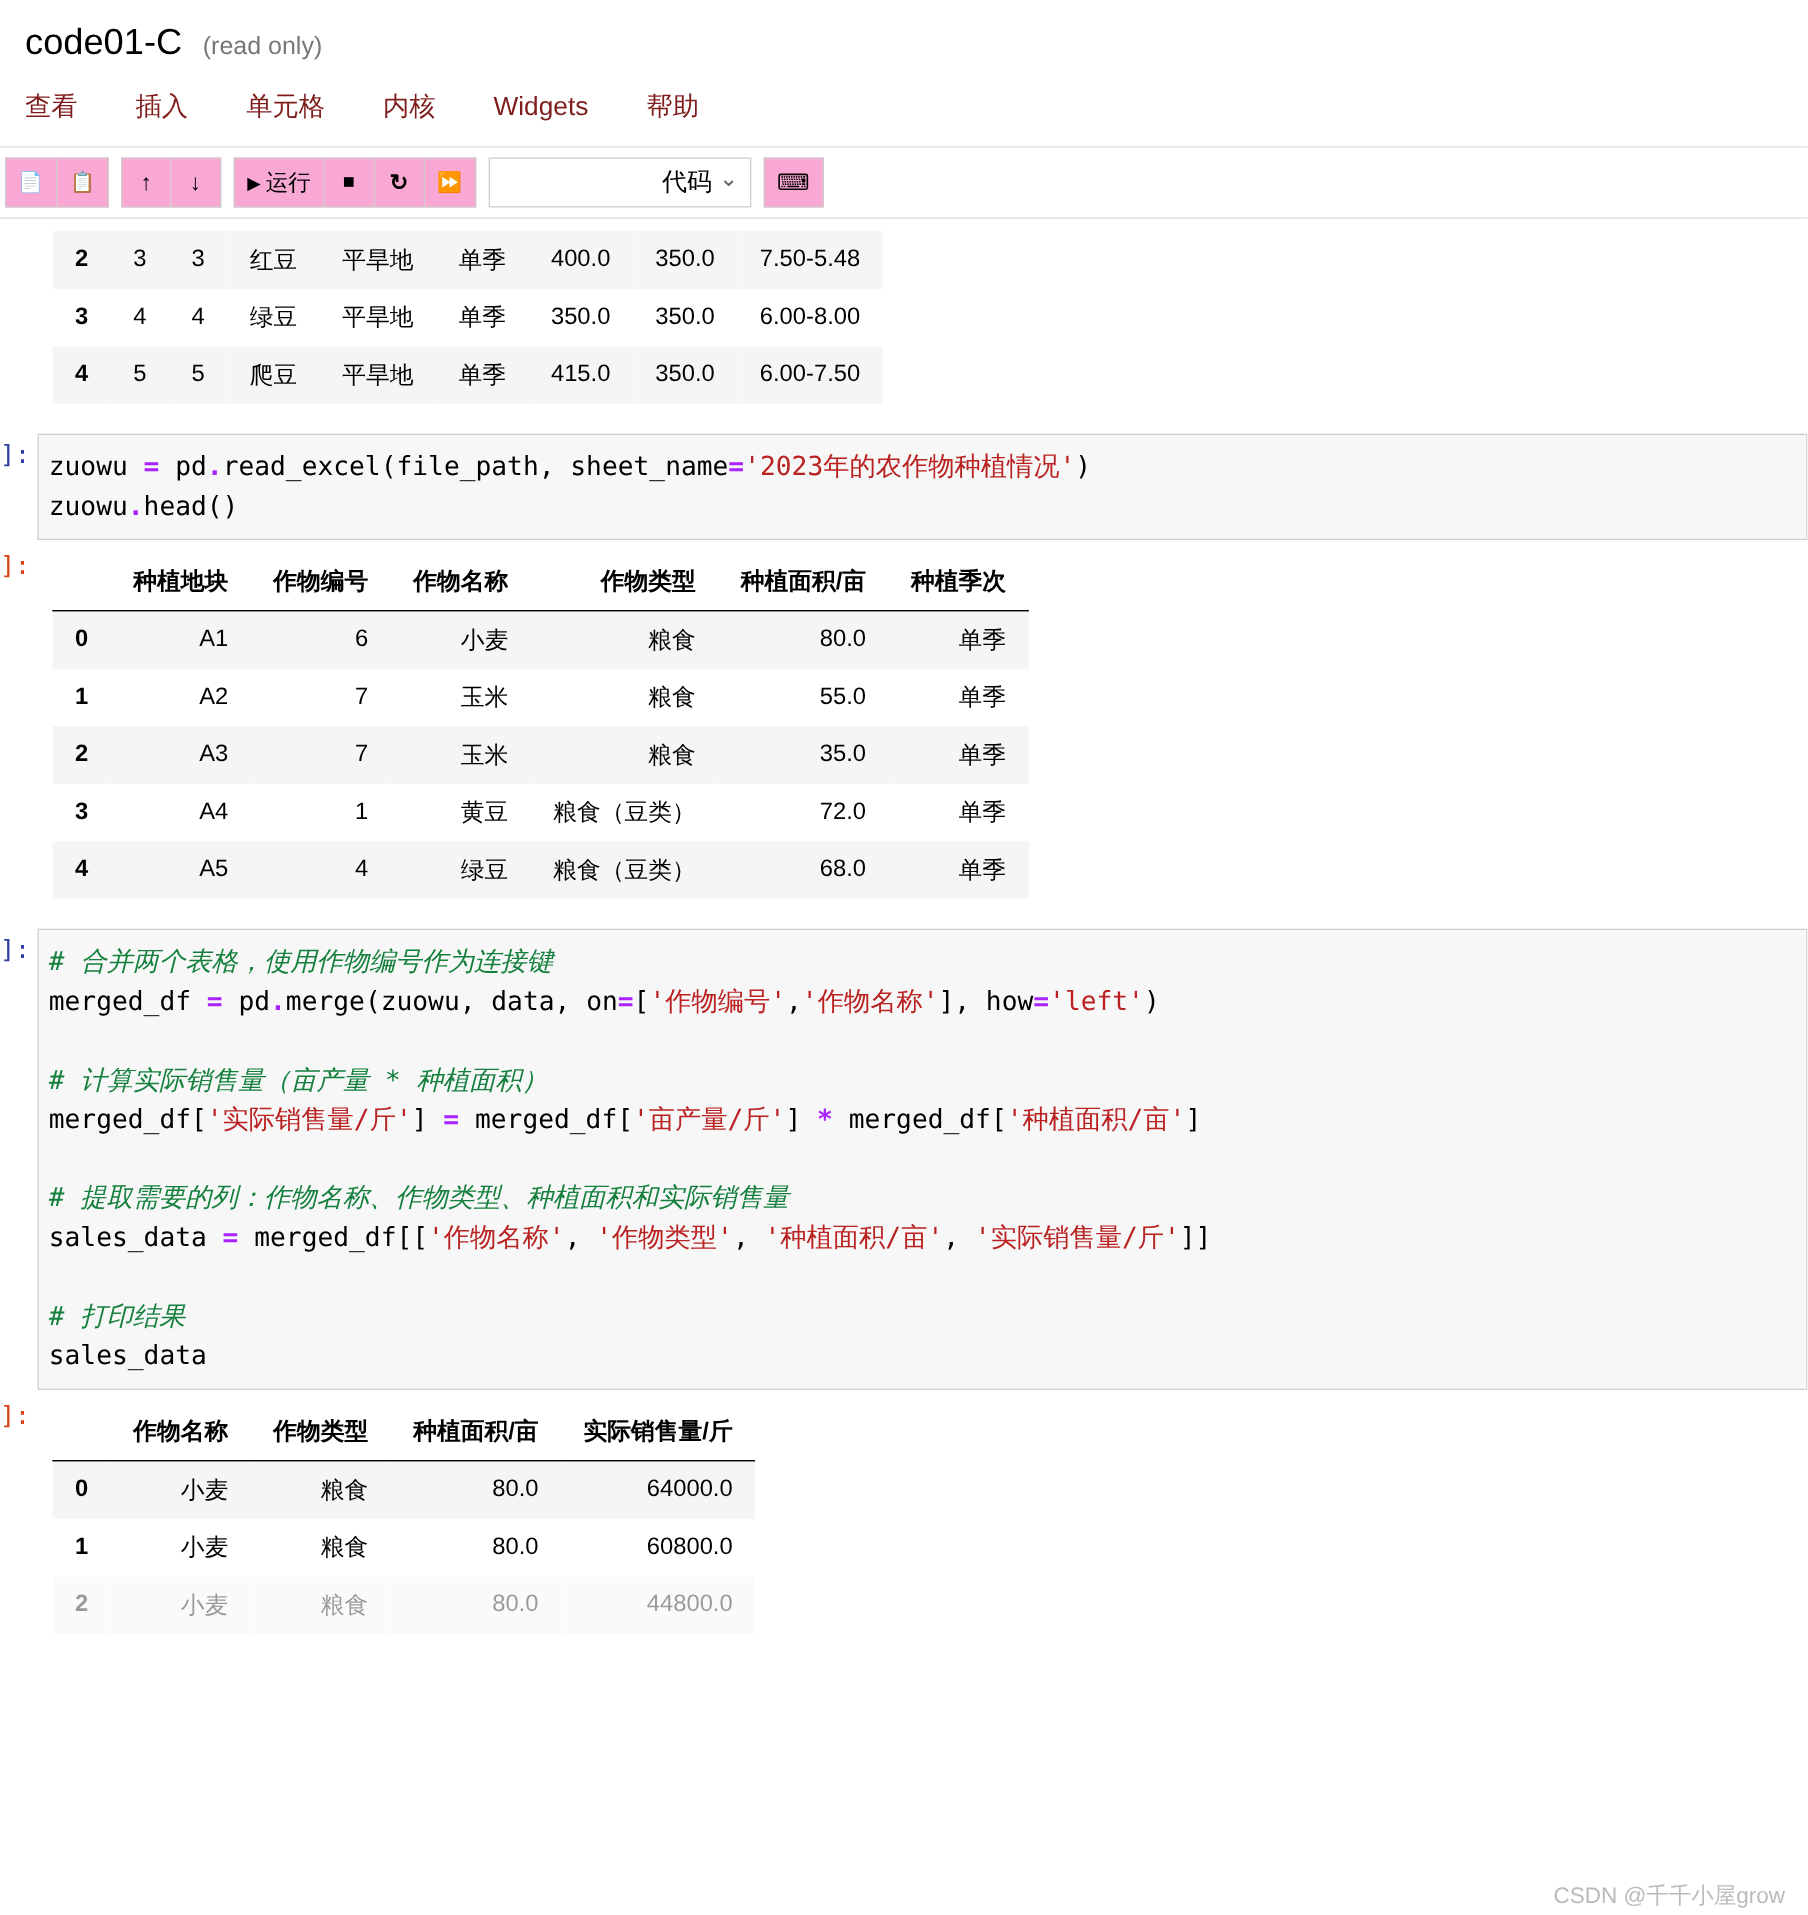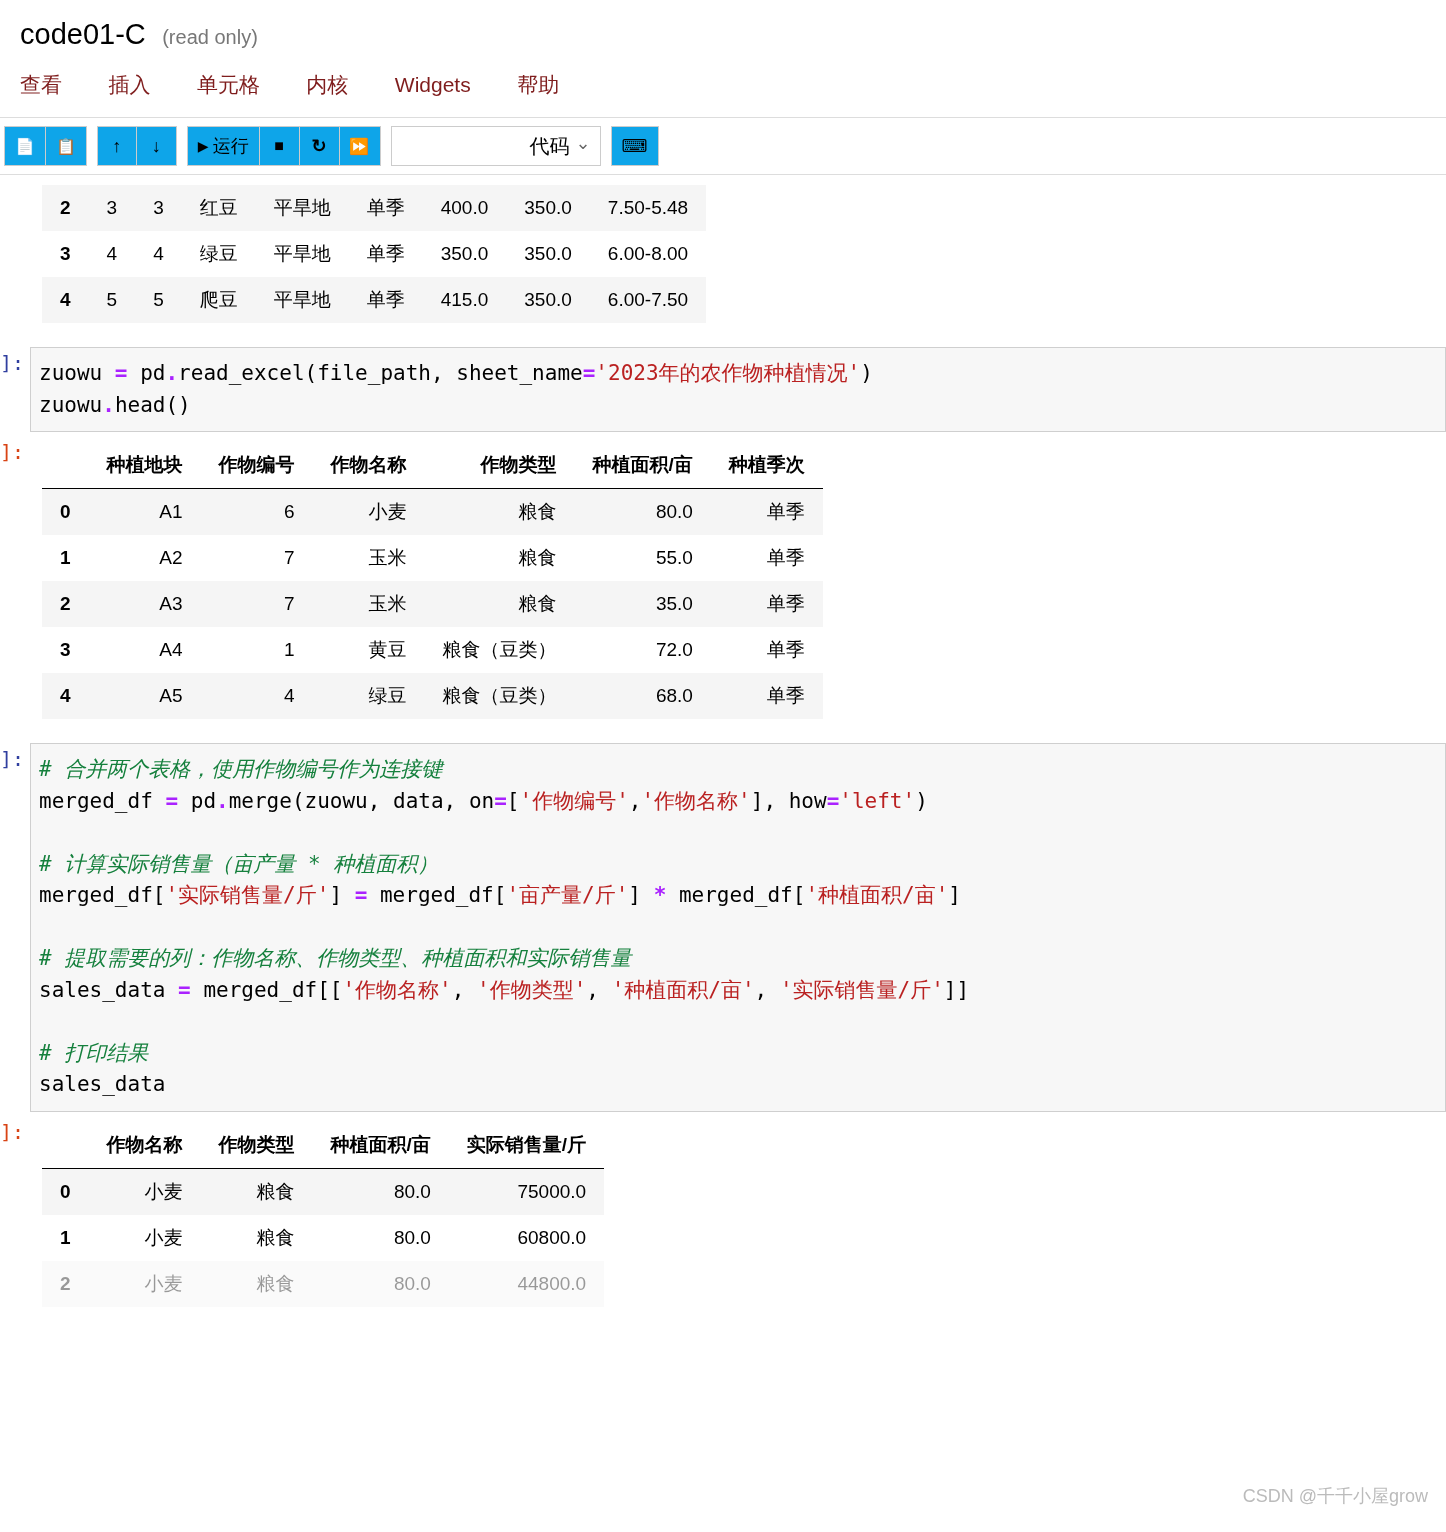--- a/index.html
+++ b/index.html
@@ -3,42 +3,42 @@
 <meta charset="utf-8">
 <style>
 * { box-sizing: border-box; margin: 0; padding: 0; }
 body { font-family: -apple-system, "Helvetica Neue", Arial, sans-serif; font-size: 16px; color: #000; background: #fff; width: 1446px; }
 .header { padding: 18px 20px 12px 20px; }
 .title { font-size: 29px; font-weight: 400; display: inline; }
 .readonly { font-size: 20px; color: #777; margin-left: 12px; }
 .menubar { border-bottom: 1px solid #ddd; padding: 0 0 10px 20px; }
 .menubar span { display: inline-block; margin-right: 42px; font-size: 21px; color: #7f1d1d; cursor: pointer; padding: 8px 0; }
 .toolbar { border-bottom: 1px solid #ddd; padding: 8px 4px; display: flex; align-items: center; gap: 4px; }
-.tb-btn { border: 1px solid #ccc; background: #0ea5e9; height: 40px; min-width: 40px; display: inline-flex; align-items: center; justify-content: center; font-size: 18px; cursor: pointer; padding: 0 10px; }
+.tb-btn { border: 1px solid #ccc; background: #f9a8d4; height: 40px; min-width: 40px; display: inline-flex; align-items: center; justify-content: center; font-size: 18px; cursor: pointer; padding: 0 10px; }
 .tb-group { display: flex; gap: 0; margin-right: 6px; }
 .tb-group .tb-btn:not(:first-child) { border-left: none; }
 .tb-select { border: 1px solid #ccc; height: 40px; padding: 0 30px 0 10px; font-size: 20px; background: #fff; appearance: none; position: relative; min-width: 210px; text-align: right; }
 .select-wrap { position: relative; display: inline-block; margin-right: 6px; }
 .select-wrap::after { content: "⌄"; position: absolute; right: 10px; top: 6px; font-size: 18px; color: #666; pointer-events: none; }
 .notebook { padding: 0 0 40px 0; }
 .cell { display: flex; margin-top: 4px; }
 .prompt { width: 30px; flex-shrink: 0; text-align: right; padding-right: 8px; font-family: monospace; font-size: 20px; color: #303F9F; padding-top: 4px; }
 .prompt.out { color: #D84315; }
 .cell-content { flex: 1; min-width: 0; }
 .code-input { border: 1px solid #cfcfcf; background: #f7f7f7; padding: 10px 8px; font-family: Menlo, Monaco, monospace; font-size: 21px; line-height: 1.5; white-space: pre; overflow-x: auto; color: #000; }
 .code-input .op { color: #AA22FF; font-weight: bold; }
 .code-input .str { color: #BA2121; }
 .code-input .cmt { color: #15803d; font-style: italic; }
 .output-area { padding: 0 0 0 12px; }
 table.df { border-collapse: collapse; font-size: 19px; margin: 6px 0 20px 0; }
 table.df th, table.df td { padding: 10px 18px; text-align: right; white-space: nowrap; }
 table.df thead th { border-bottom: 1px solid #000; font-weight: bold; }
 table.df tbody th { font-weight: bold; }
 table.df tbody tr:nth-child(odd) { background: #f5f5f5; }
-.footer { position: fixed; bottom: 24px; right: 18px; color: #bbb; font-size: 18px; }
+.footer { position: fixed; bottom: 4px; right: 18px; color: #bbb; font-size: 18px; }
 .play::before { content: "▶"; font-size: 14px; margin-right: 4px; }
 .stop::before { content: "■"; font-size: 16px; }
 .redo::before { content: "↻"; font-size: 18px; font-weight: bold; }
 .ff::before { content: "⏩"; font-size: 16px; }
 .up::before { content: "↑"; font-size: 18px; font-weight: bold; }
 .down::before { content: "↓"; font-size: 18px; font-weight: bold; }
 .copy::before { content: "📄"; font-size: 16px; }
 .paste::before { content: "📋"; font-size: 16px; }
 .kbd::before { content: "⌨"; font-size: 18px; }
 </style>
@@ -232,21 +232,21 @@
               <th>种植面积/亩</th>
               <th>实际销售量/斤</th>
         </tr>
           </thead>
         <tbody>
           <tr>
               <th>0</th>
               <td>小麦</td>
               <td>粮食</td>
               <td>80.0</td>
-              <td>75000.0</td>
+              <td>64000.0</td>
             </tr>
           <tr>
               <th>1</th>
               <td>小麦</td>
               <td>粮食</td>
               <td>80.0</td>
               <td>60800.0</td>
             </tr>
           <tr style="opacity:.4">
               <th>2</th>

